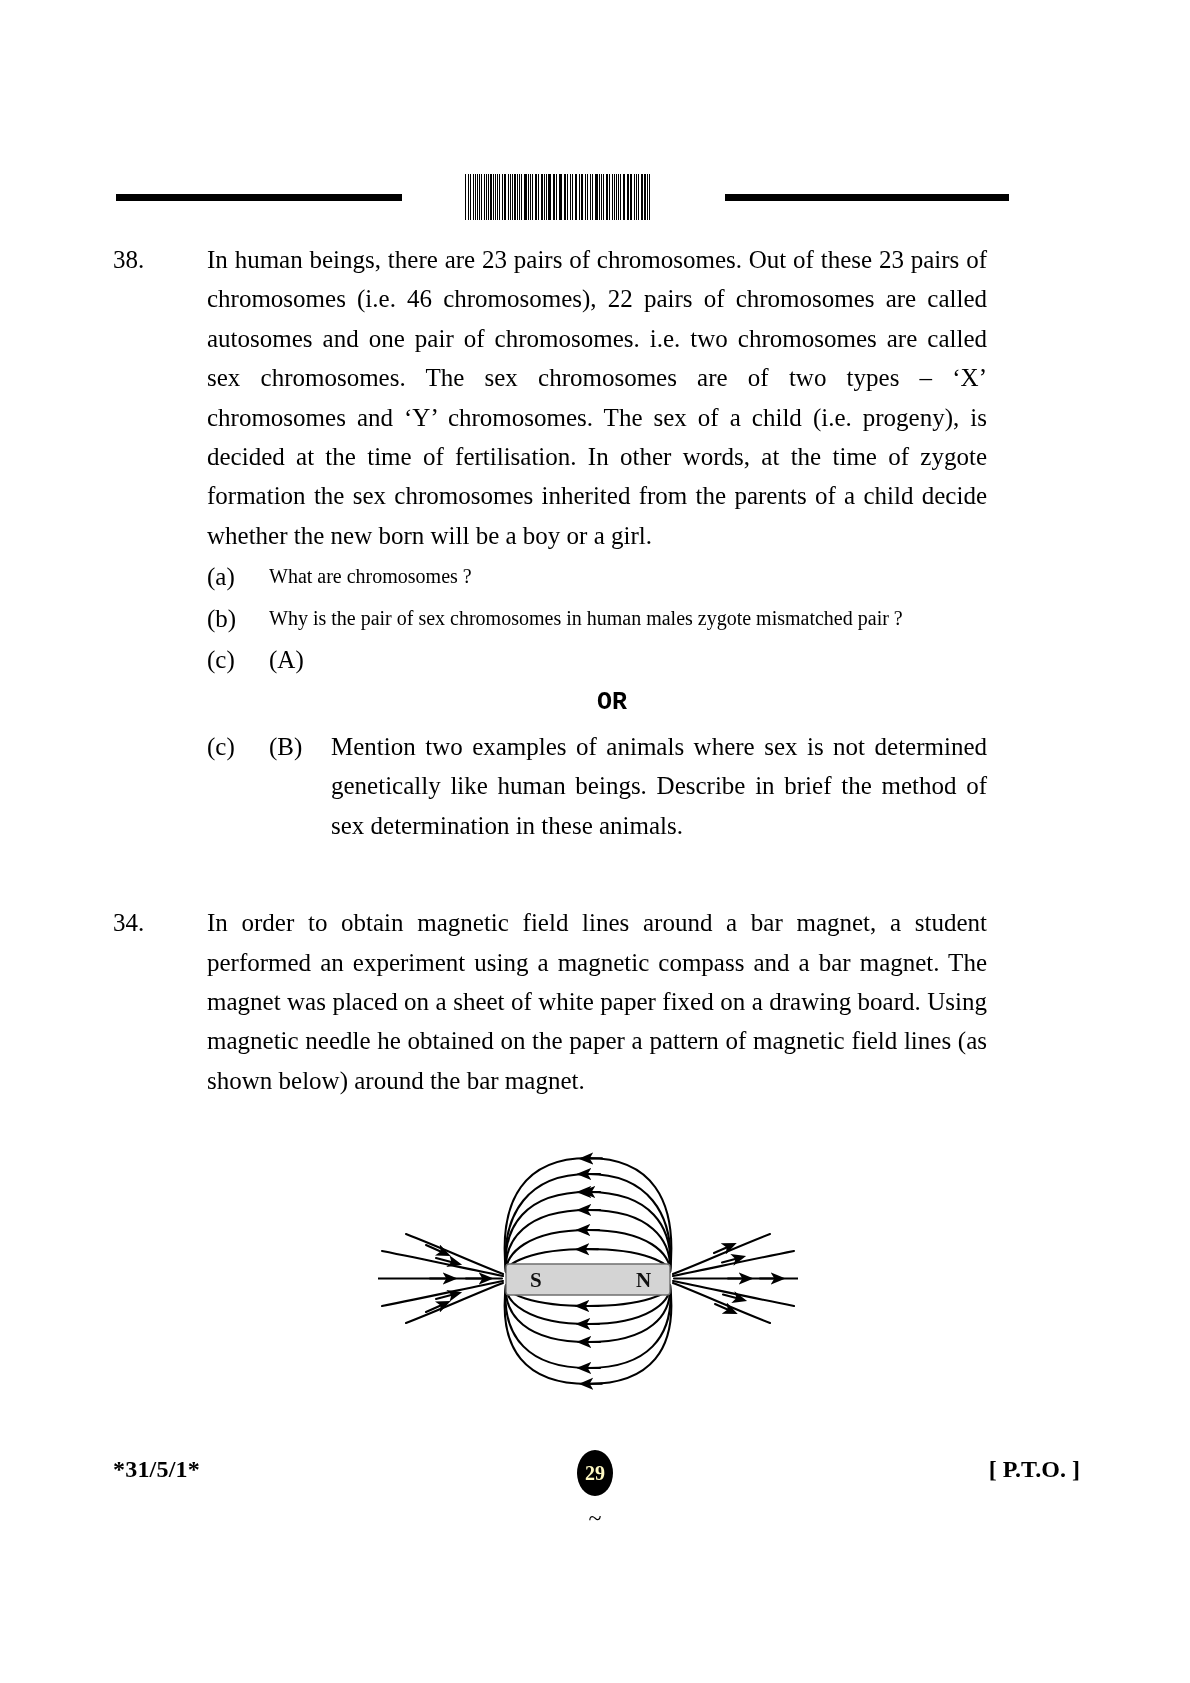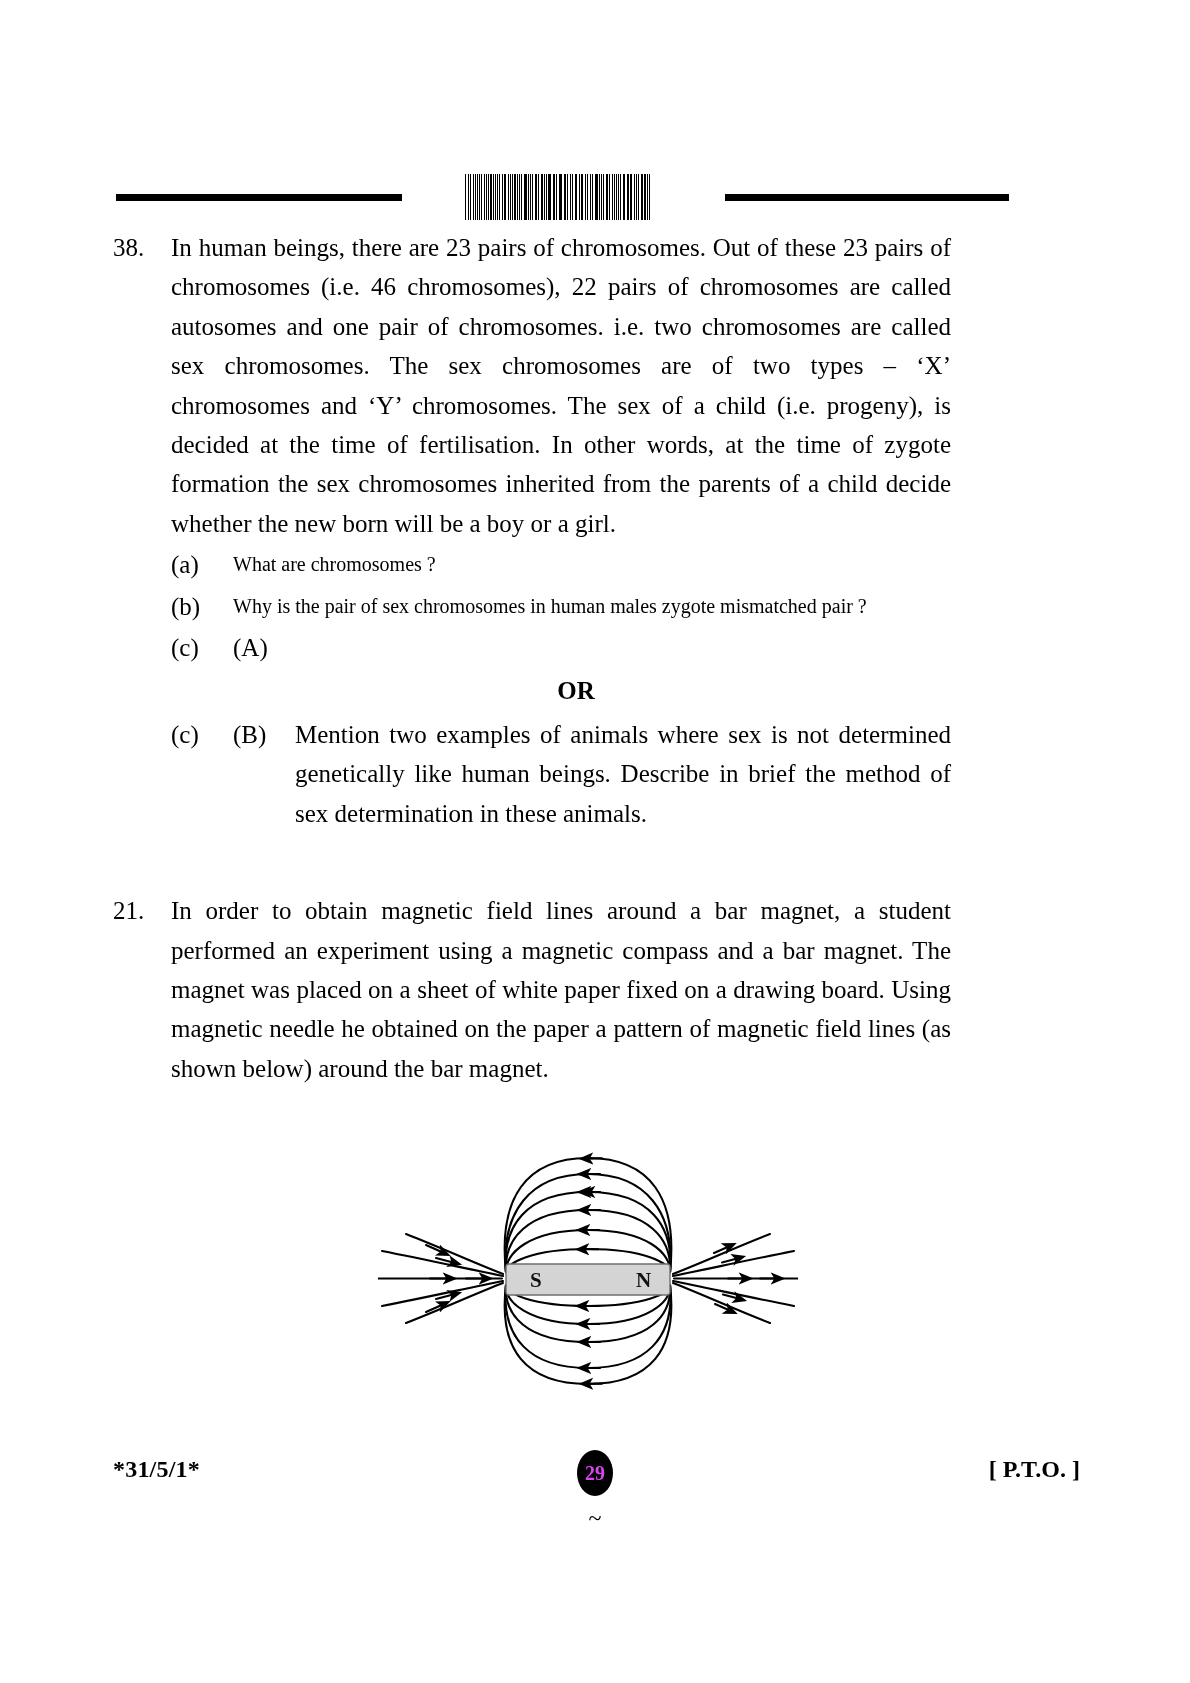--- a/index.html
+++ b/index.html
@@ -18,21 +18,21 @@
   .header{position:absolute;left:0;top:172px;width:1190px;height:56px;}
   .rule{position:absolute;top:22px;height:7px;background:#000;}
   .rule-left{left:116px;width:286px;}
   .rule-right{left:725px;width:284px;}
   .barcode{position:absolute;left:465px;top:174px;width:186px;height:46px;display:flex;align-items:stretch;}
   .barcode i{display:block;height:100%;background:#000;margin-right:0;}
 
   
   .content{position:absolute;left:0;top:228px;width:1190px;}
 
-  .qrow{display:flex;margin:0 0 0 0;}
+  .qrow{display:flex;margin:12px 0 0 0;gap:36px;}
   .qnum{
     width:58px;flex:0 0 58px;
     font-size:25px;line-height:39px;
     text-align:left;padding-left:113px;box-sizing:content-box;
   }
   .qbody{width:780px;flex:0 0 780px;}
 
   .para{
     font-size:25px;line-height:39.4px;
     text-align:justify;text-justify:inter-word;
@@ -51,34 +51,35 @@
 
   .sub2{display:flex;margin-top:2px;}
   .sub2-label{width:62px;flex:0 0 62px;font-size:25px;line-height:39.4px;}
   .sub2-sublabel{width:62px;flex:0 0 62px;font-size:25px;line-height:39.4px;}
   .sub2-text{flex:1 1 auto;font-size:25px;line-height:39.4px;text-align:justify;}
 
   .or-line{
     text-align:center;font-weight:bold;font-size:25px;
     line-height:39.4px;margin:4px 0 4px 0;
     width:810px;
+    font-family:Liberation Mono, monospace;
   }
 
   
   .figwrap{position:absolute;left:0;top:1152px;width:1190px;height:240px;}
   .figure{position:absolute;left:378px;top:0;width:420px;height:240px;}
 
   
   .footer{position:absolute;left:0;top:1456px;width:1190px;height:60px;}
   .foot-code{position:absolute;left:113px;top:0;font-size:24px;font-weight:bold;letter-spacing:.2px;}
   .foot-pto{position:absolute;right:110px;top:0;font-size:24px;font-weight:bold;}
   .page-badge{
     position:absolute;left:50%;top:-6px;transform:translateX(-50%);
     width:36px;height:46px;border-radius:50%;
-    background:#000;color:#d946ef;
+    background:#000;color:#fef9c3;
     font-size:20px;font-weight:bold;
     display:flex;align-items:center;justify-content:center;
   }
   .tilde{
     position:absolute;left:50%;top:50px;transform:translateX(-50%);
     font-size:24px;color:#000;line-height:1;
   }
 </style>
 </head>
 <body>
@@ -202,21 +203,21 @@
 
         <div class="sub2">
           <div class="sub2-label">(c)</div>
           <div class="sub2-sublabel">(B)</div>
           <div class="sub2-text">Mention two examples of animals where sex is not determined genetically like human beings. Describe in brief the method of sex determination in these animals.</div>
         </div>
       </div>
     </div>
 
     <div class="qrow" style="margin-top:58px;">
-      <div class="qnum">21.</div>
+      <div class="qnum">34.</div>
       <div class="qbody">
         <p class="para">In order to obtain magnetic field lines around a bar magnet, a student performed an experiment using a magnetic compass and a bar magnet. The magnet was placed on a sheet of white paper fixed on a drawing board. Using magnetic needle he obtained on the paper a pattern of magnetic field lines (as shown below) around the bar magnet.</p>
       </div>
     </div>
 
   </div>
 
   <div class="figwrap">
     <div class="figure">
       <svg viewBox="0 0 420 240" width="420" height="240">

